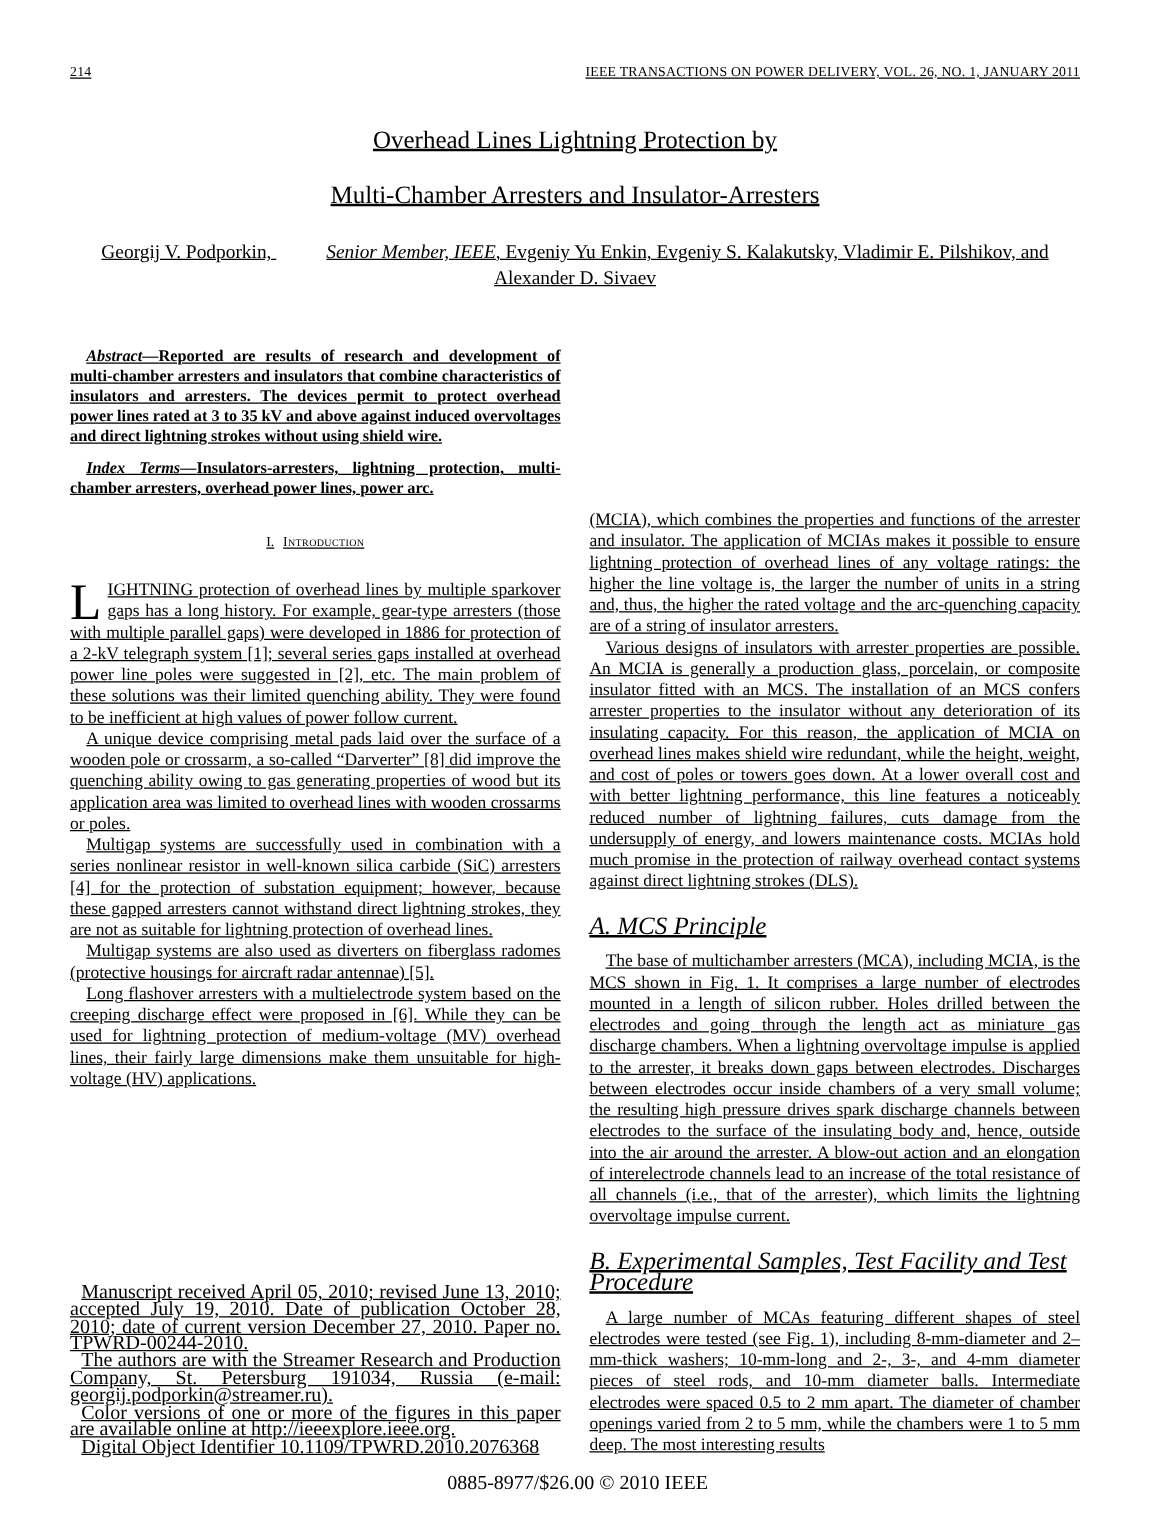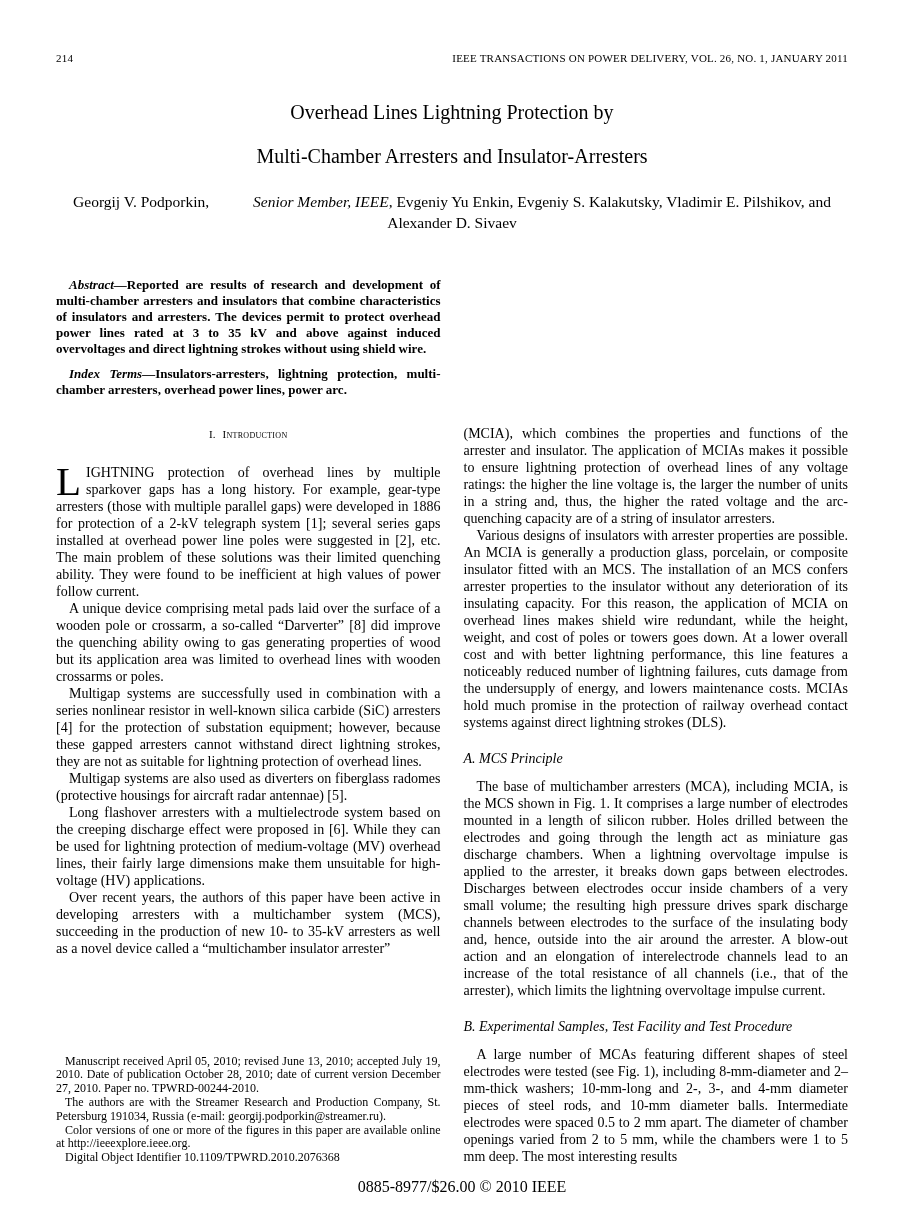--- a/index.html
+++ b/index.html
@@ -3,22 +3,23 @@
 <meta charset="utf-8">
 <style>
   * { margin: 0; padding: 0; box-sizing: border-box; }
   html, body { width: 924px; height: 1232px; background: #ffffff; overflow: hidden; }
   body {
     font-family: "Liberation Serif", "DejaVu Serif", serif;
     color: #000000;
   }
   .page {
     width: 924px; height: 1232px;
-    padding: 52px 76px 0 56px;
+    padding: 52px 60px 0 56px;
     position: relative;
+    text-decoration: underline;
   }
   
   .running-head {
     display: flex;
     justify-content: space-between;
     align-items: baseline;
     font-size: 11px;
     letter-spacing: 0.2px;
   }
   
@@ -76,30 +77,30 @@
   .first-para { text-indent: 0; }
   .dropcap {
     float: left;
     font-size: 41px;
     line-height: 31px;
     padding: 2px 5px 0 0;
   }
   .subsection-heading {
     font-style: italic;
     font-weight: normal;
-    font-size: 14px;
+    font-size: 20px;
     text-align: left;
     text-indent: 0;
     margin: 19px 0 11px 0;
   }
   .subsection-heading + .body-para { text-indent: 13px; }
   
   .footnote-block {
     margin-top: auto;
-    font-size: 12px;
+    font-size: 16px;
     line-height: 13.8px;
     text-align: justify;
   }
   .footnote-block p { text-indent: 9px; }
   
   .page-footer {
     position: absolute;
     left: 0;
     top: 1178px;
     width: 100%;
@@ -136,21 +137,20 @@
       <p class="index-para"><span class="index-label">Index Terms—</span><span>Insulators-arresters, lightning protection, multi-chamber arresters, overhead power lines, power arc.</span></p>
 
       <h2 class="section-heading"><span class="numeral">I.</span><span class="sc">Introduction</span></h2>
 
       <p class="body-para first-para"><span class="dropcap">L</span><span>IGHTNING protection of overhead lines by multiple sparkover gaps has a long history. For example, gear-type arresters (those with multiple parallel gaps) were developed in 1886 for protection of a 2-kV telegraph system [1]; several series gaps installed at overhead power line poles were suggested in [2], etc. The main problem of these solutions was their limited quenching ability. They were found to be inefficient at high values of power follow current.</span></p>
 
       <p class="body-para">A unique device comprising metal pads laid over the surface of a wooden pole or crossarm, a so-called “Darverter” [8] did improve the quenching ability owing to gas generating properties of wood but its application area was limited to overhead lines with wooden crossarms or poles.</p>
       <p class="body-para">Multigap systems are successfully used in combination with a series nonlinear resistor in well-known silica carbide (SiC) arresters [4] for the protection of substation equipment; however, because these gapped arresters cannot withstand direct lightning strokes, they are not as suitable for lightning protection of overhead lines.</p>
       <p class="body-para">Multigap systems are also used as diverters on fiberglass radomes (protective housings for aircraft radar antennae) [5].</p>
       <p class="body-para">Long flashover arresters with a multielectrode system based on the creeping discharge effect were proposed in [6]. While they can be used for lightning protection of medium-voltage (MV) overhead lines, their fairly large dimensions make them unsuitable for high-voltage (HV) applications.</p>
-      <p class="body-para">Over recent years, the authors of this paper have been active in developing arresters with a multichamber system (MCS), succeeding in the production of new 10- to 35-kV arresters as well as a novel device called a “multichamber insulator arrester”</p>
 
       <div class="footnote-block">
         <p>Manuscript received April 05, 2010; revised June 13, 2010; accepted July 19, 2010. Date of publication October 28, 2010; date of current version December 27, 2010. Paper no. TPWRD-00244-2010.</p>
         <p>The authors are with the Streamer Research and Production Company, St. Petersburg 191034, Russia (e-mail: georgij.podporkin@streamer.ru).</p>
         <p>Color versions of one or more of the figures in this paper are available online at http://ieeexplore.ieee.org.</p>
         <p>Digital Object Identifier 10.1109/TPWRD.2010.2076368</p>
       </div>
     </div>
 
     <div class="col col-right">

